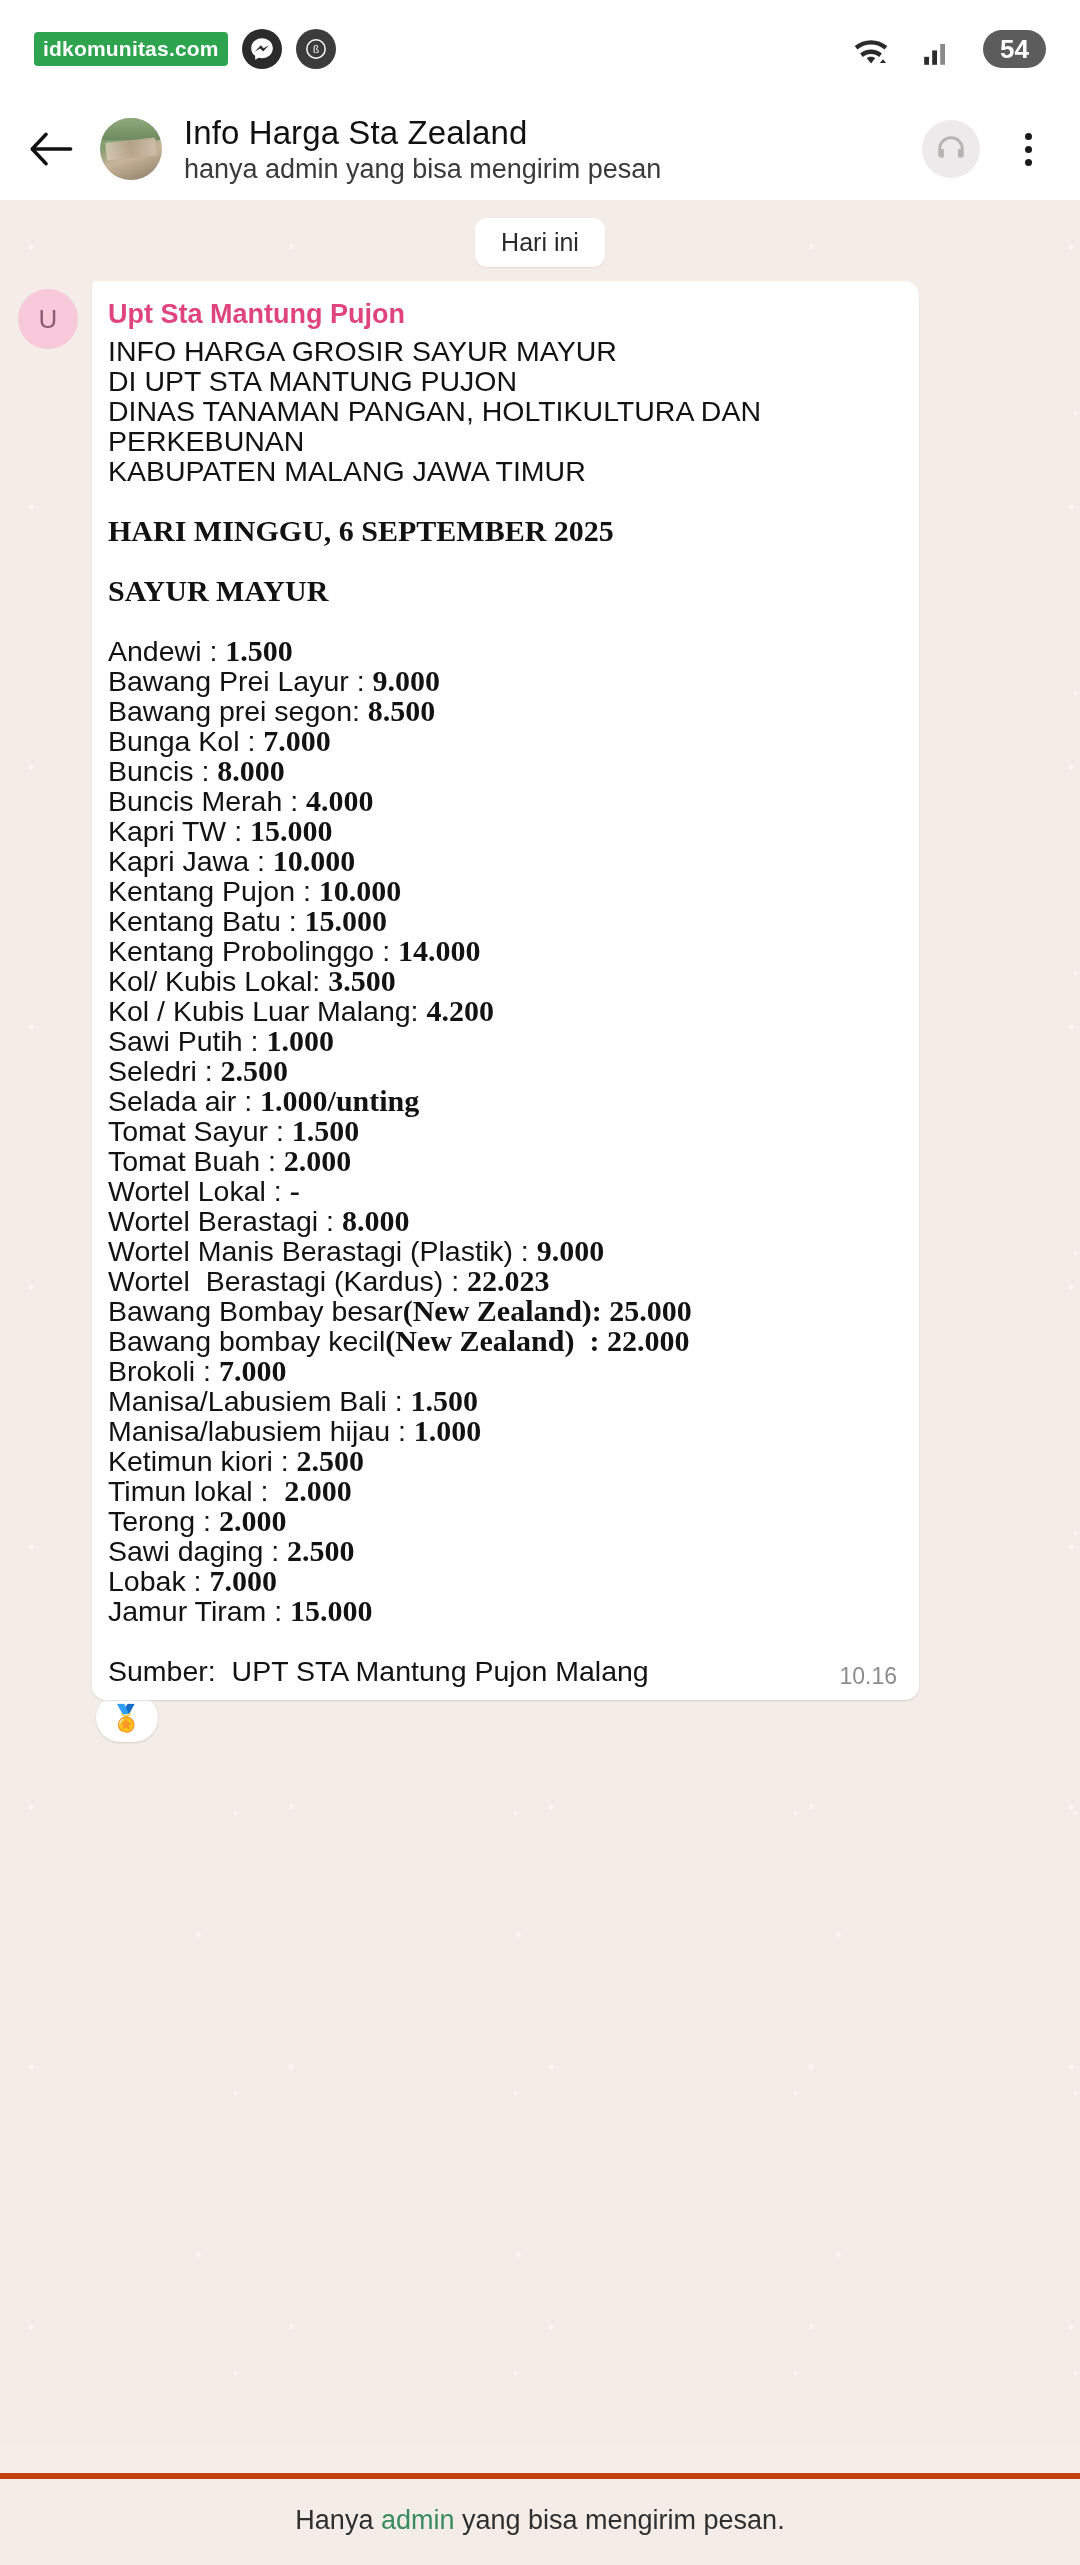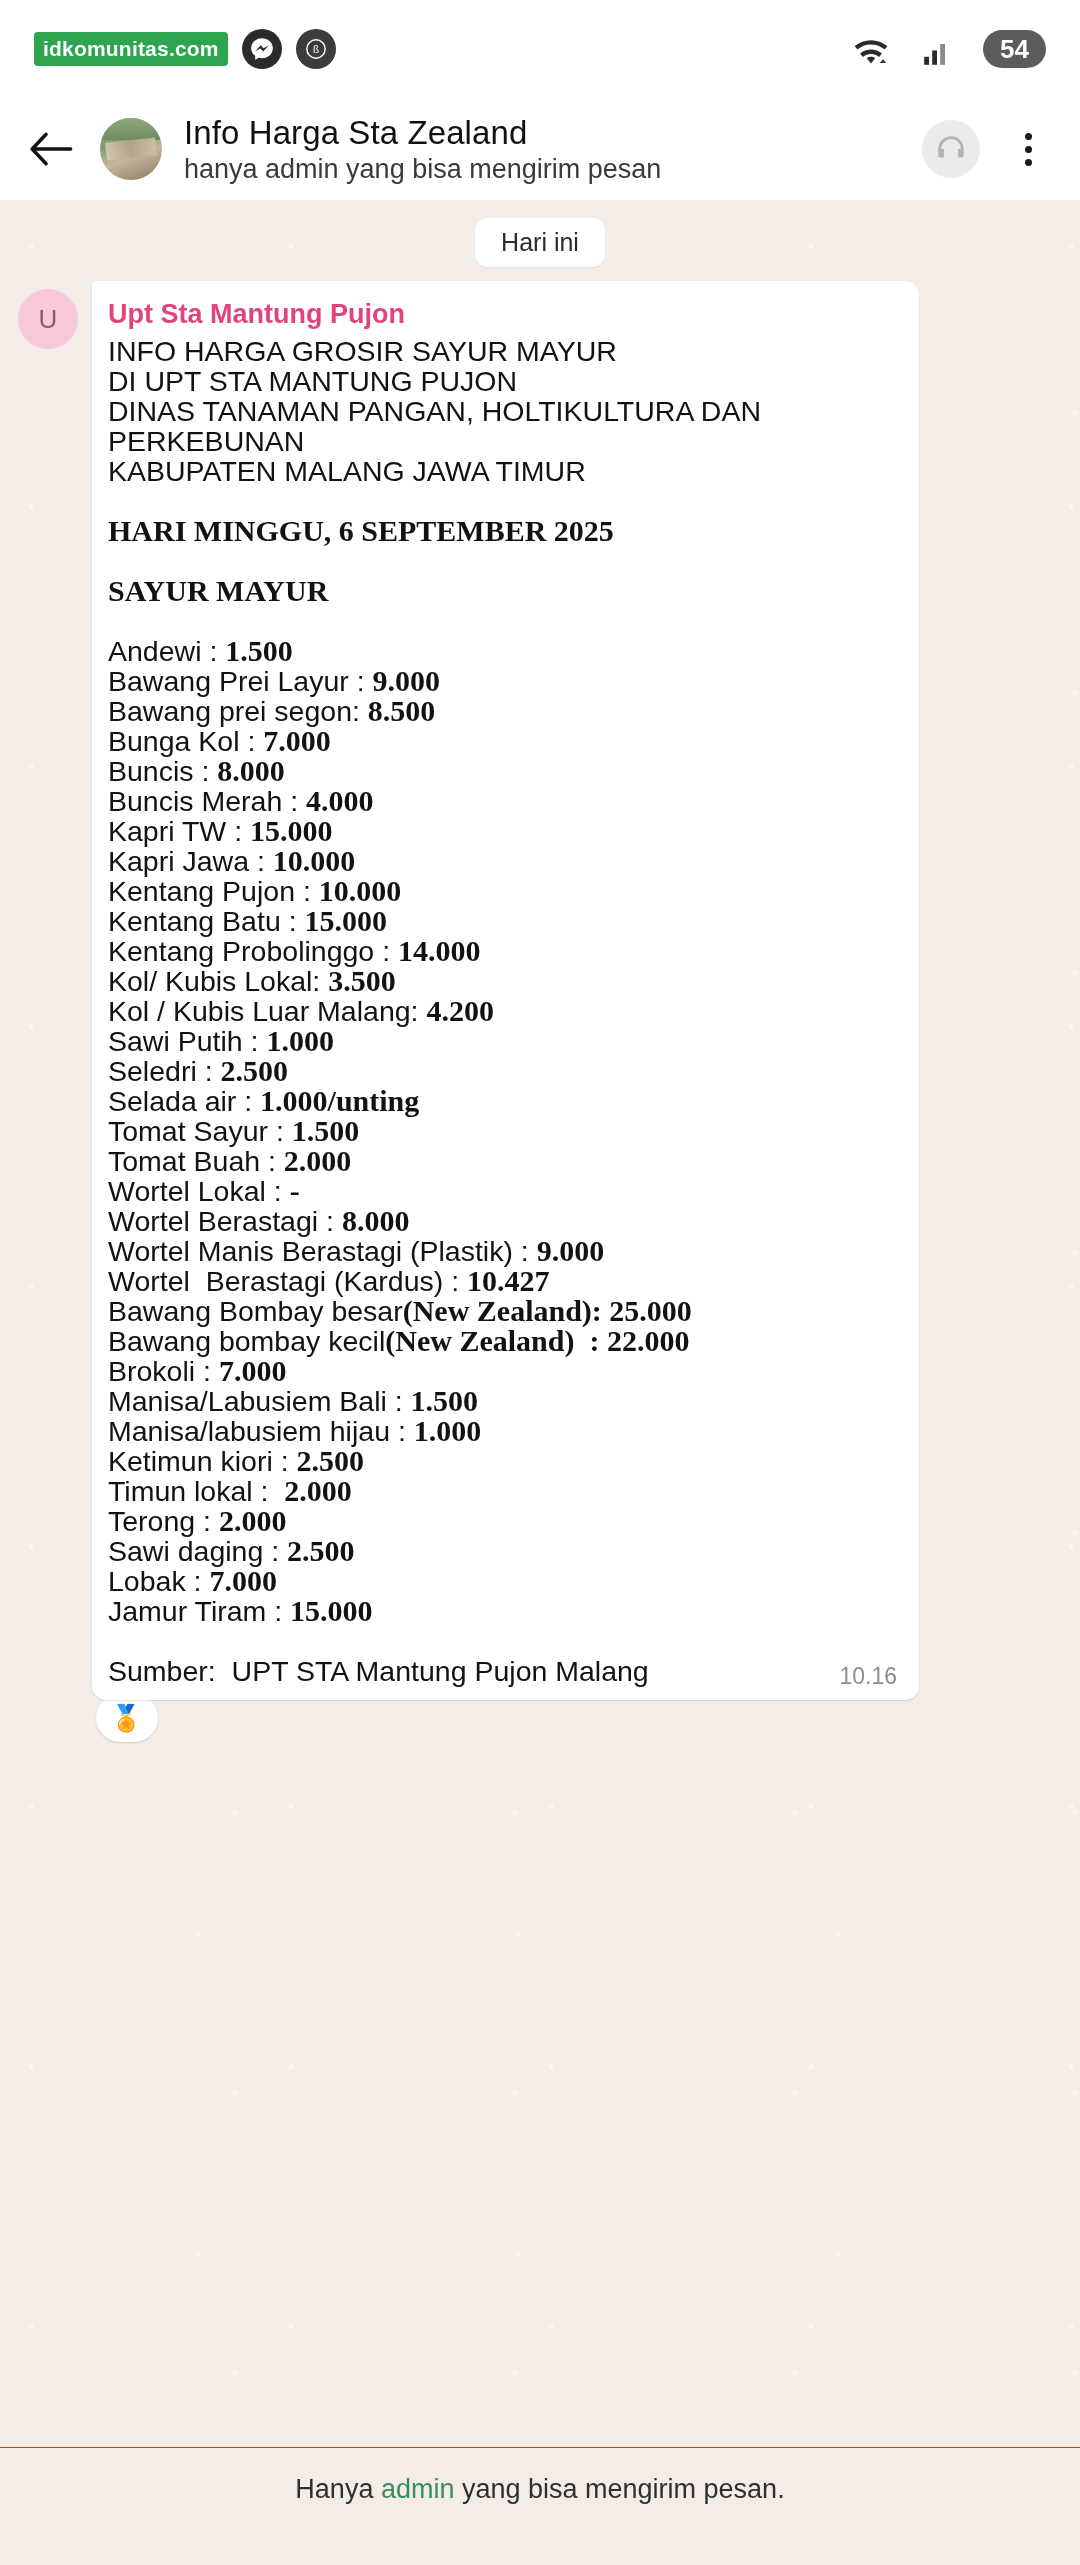--- a/index.html
+++ b/index.html
@@ -190,23 +190,23 @@
     border-radius: 24px;
     box-shadow: 0 1px 2px rgba(0,0,0,.14);
     display: flex; align-items: center; justify-content: center;
     font-size: 26px;
   }
 
   
   .footer {
     position: absolute;
     left: 0; right: 0; bottom: 0;
-    height: 118px;
+    height: 92px;
     background: #f4ece7;
-    border-top: 1px solid #c2410c;
+    border-top: 6px solid #c2410c;
     display: flex; align-items: flex-start; justify-content: center;
     padding-top: 26px;
   }
   .footer-text { font-size: 27px; color: #2f2f2f; }
   .footer-text .admin { color: #3a8b5f; }
 </style>
 </head>
 <body>
 
 <div class="statusbar">
@@ -300,21 +300,21 @@
 Kol/ Kubis Lokal: <b>3.500</b>
 Kol / Kubis Luar Malang: <b>4.200</b>
 Sawi Putih : <b>1.000</b>
 Seledri : <b>2.500</b>
 Selada air : <b>1.000/unting</b>
 Tomat Sayur : <b>1.500</b>
 Tomat Buah : <b>2.000</b>
 Wortel Lokal : <b>-</b>
 Wortel Berastagi : <b>8.000</b>
 Wortel Manis Berastagi (Plastik) : <b>9.000</b>
-Wortel  Berastagi (Kardus) : <b>10.427</b>
+Wortel  Berastagi (Kardus) : <b>22.023</b>
 Bawang Bombay besar<b>(New Zealand): 25.000</b>
 Bawang bombay kecil<b>(New Zealand)  : 22.000</b>
 Brokoli : <b>7.000</b>
 Manisa/Labusiem Bali : <b>1.500</b>
 Manisa/labusiem hijau : <b>1.000</b>
 Ketimun kiori : <b>2.500</b>
 Timun lokal :  <b>2.000</b>
 Terong : <b>2.000</b>
 Sawi daging : <b>2.500</b>
 Lobak : <b>7.000</b>

